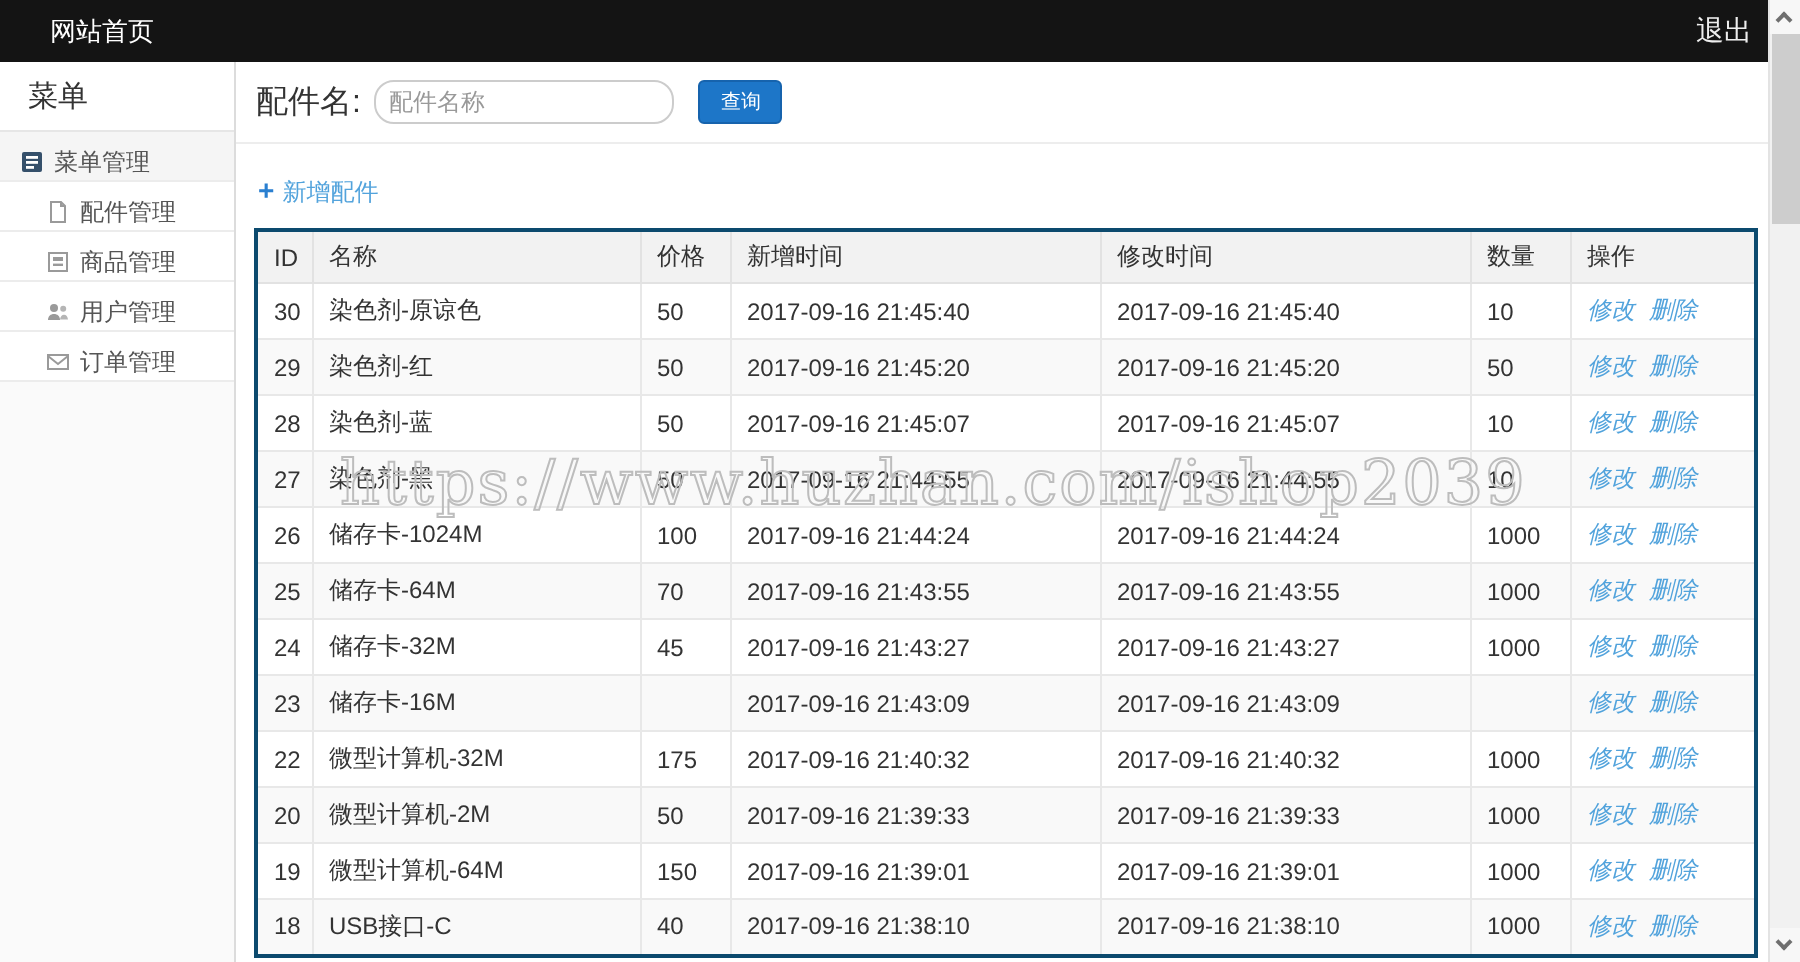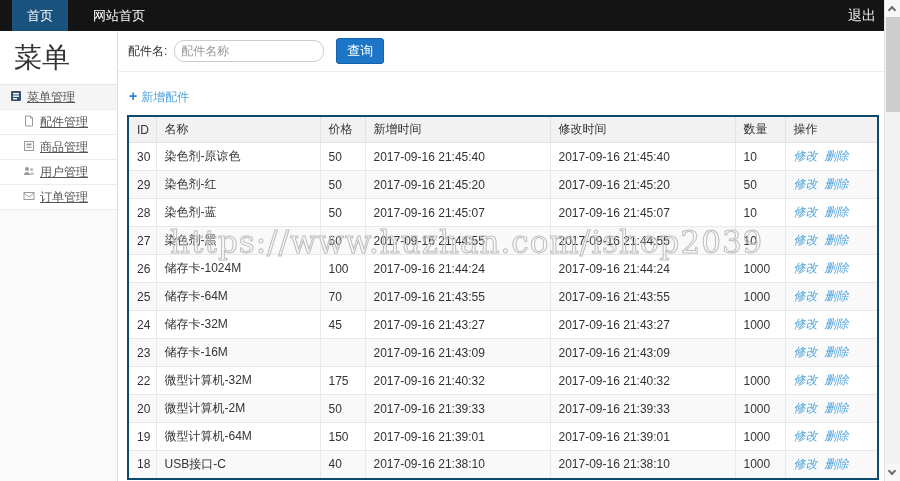--- a/index.html
+++ b/index.html
@@ -26,46 +26,46 @@
   .tab-plain{margin-left:10px;}
   .logout{
     position:absolute;right:24px;top:0;line-height:31px;color:#eee;font-size:14px;cursor:pointer;
   }
   
   .main{position:absolute;top:31px;left:0;right:16px;bottom:0;display:flex;}
   .sidebar{
     width:118px;background:#fafafa;border-right:1px solid #dcdcdc;flex:none;
   }
   .sidebar-title{
-    font-size:28px;color:#333;background:#fff;
+    font-size:15px;color:#333;background:#fff;
     padding:8px 0 7px 14px;border-bottom:1px solid #e6e6e6;
   }
   .menu-item{
-    height:25px;display:flex;align-items:center;gap:5px;
+    height:25px;display:flex;align-items:flex-end;gap:5px;
     font-size:12px;color:#555;border-bottom:1px solid #ececec;
-    padding-left:10px;background:#fff;cursor:pointer;text-decoration:underline;
+    padding-left:10px;background:#fff;cursor:pointer;
   }
   .menu-item.group{background:#f5f5f5;}
   .menu-item.child{padding-left:23px;}
   .menu-item svg{flex:none;}
   
   .content{flex:1;position:relative;background:#fff;}
   .search-bar{
     height:41px;display:flex;align-items:center;padding-left:10px;
     border-bottom:1px solid #ededed;
   }
-  .search-bar label{font-size:12px;color:#333;margin-right:7px;}
+  .search-bar label{font-size:16px;color:#333;margin-right:7px;}
   .search-input{
     width:150px;height:22px;border:1px solid #ccc;border-radius:10px;
     padding:0 6px;font-size:12px;color:#333;outline:none;
   }
   .search-input::placeholder{color:#999;}
   .search-btn{
     margin-left:12px;background:var(--accent);color:#fff;border:1px solid #1663ad;
-    border-radius:3px;font-size:13px;padding:3px 10px;cursor:pointer;
+    border-radius:3px;font-size:10px;padding:3px 10px;cursor:pointer;
   }
   .add-row{padding:15px 0 9px 11px;}
   .add-link{font-size:12px;color:var(--link);text-decoration:none;cursor:pointer;}
   .add-link .plus{font-weight:bold;font-size:14px;color:#2a7fd0;margin-right:4px;}
   
   table{
     margin-left:9px;width:750px;border-collapse:collapse;
     border:2px solid #0c4a6e;font-size:12px;table-layout:fixed;
   }
   th{
@@ -103,21 +103,20 @@
   .sb-up i{top:7px;transform:rotate(-45deg);}
   .sb-down i{top:4px;transform:rotate(135deg);}
   .sb-thumb{
     position:absolute;left:1px;top:17px;width:14px;height:95px;background:#cdcdcd;cursor:grab;
   }
 </style>
 </head>
 <body>
 
 <div class="topbar">
-  <div class="tab tab-active">首页</div>
   <div class="tab tab-plain">网站首页</div>
 </div>
 <div class="logout">退出</div>
 
 <div class="main">
 
   <div class="sidebar">
     <div class="sidebar-title">菜单</div>
 
     <div class="menu-item group">

